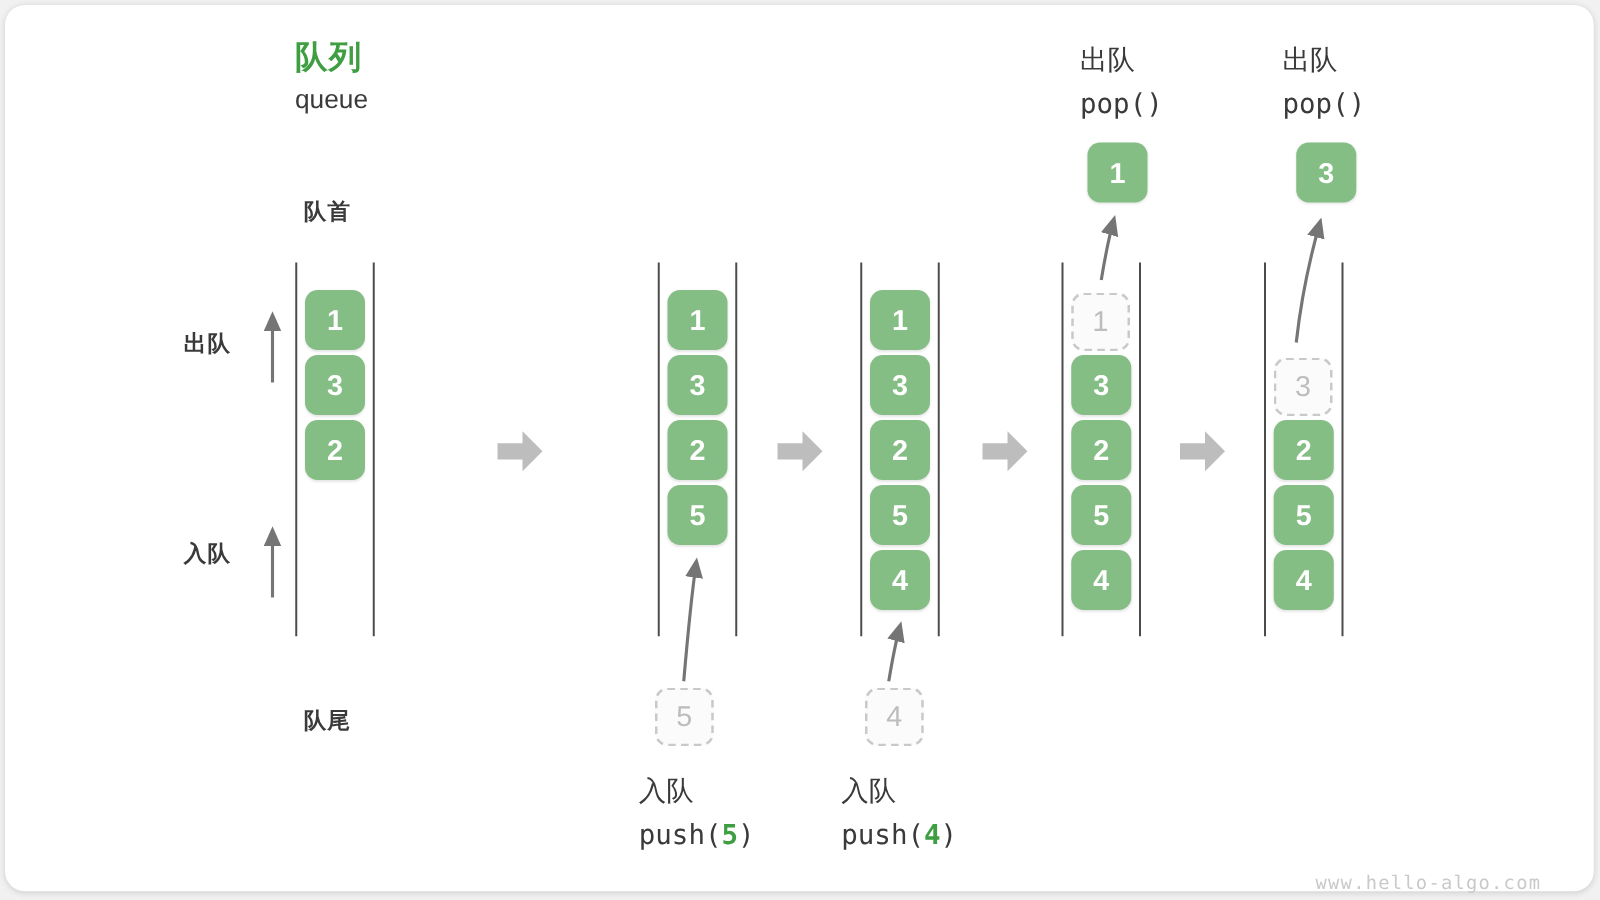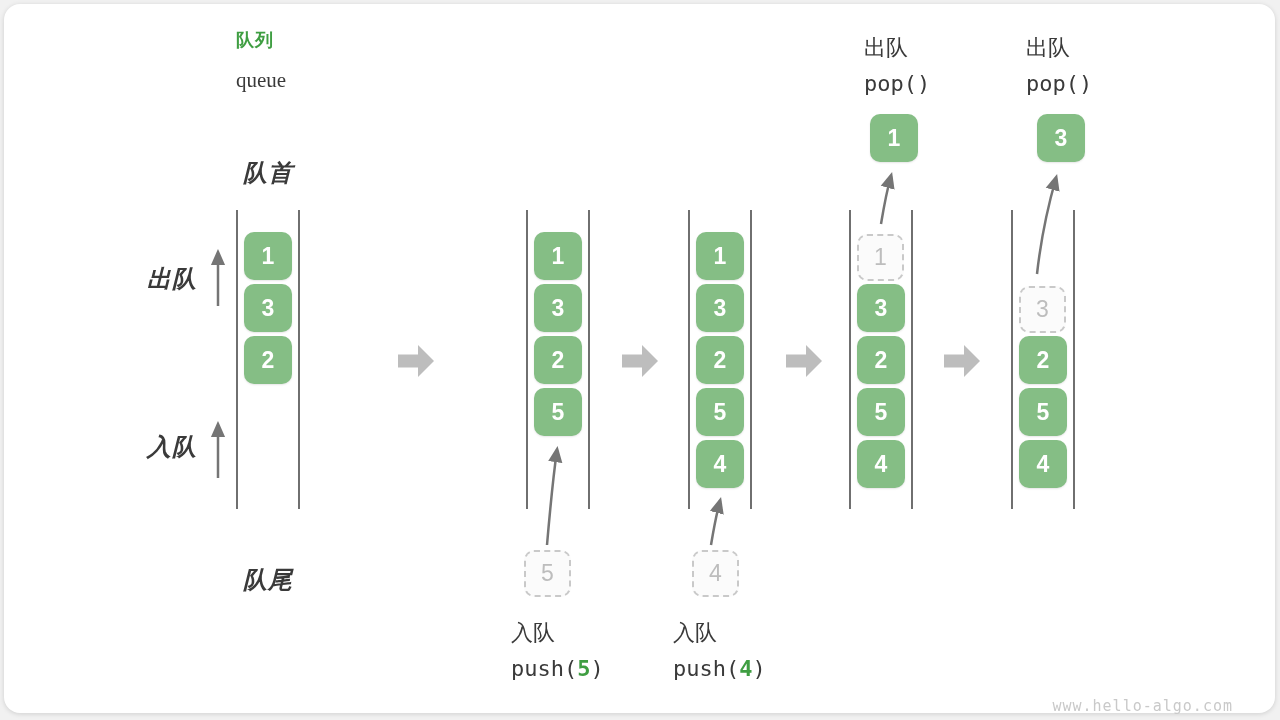--- a/index.html
+++ b/index.html
@@ -10,23 +10,23 @@
   html,body{margin:0;padding:0;}
   body{
     width:1280px;height:720px;background:#f1f1f1;position:relative;overflow:hidden;
     font-family:"Liberation Sans","DejaVu Sans",sans-serif;color:var(--text-dark);
   }
   .card{
     position:absolute;left:4px;top:4px;width:1271px;height:709px;background:#ffffff;
     border-radius:16px;box-shadow:0 1px 5px rgba(0,0,0,.14);
   }
   .abs{position:absolute;}
-  .title-zh{left:236px;top:28px;font-size:18px;font-weight:bold;color:var(--accent-green);letter-spacing:1px;}
-  .title-en{left:236px;top:68px;font-size:21px;font-family:Liberation Serif, serif;}
-  .side-label{font-size:24px;font-weight:bold;color:var(--text-dark);letter-spacing:1px;font-style:italic;}
+  .title-zh{left:236px;top:28px;font-size:26px;font-weight:bold;color:var(--accent-green);letter-spacing:1px;}
+  .title-en{left:236px;top:68px;font-size:21px;font-family:Liberation Sans, sans-serif;}
+  .side-label{font-size:18px;font-weight:bold;color:var(--text-dark);letter-spacing:1px;}
   .overlay{position:absolute;left:0;top:0;pointer-events:none;}
   .cell{
     position:absolute;width:48px;height:48px;border-radius:10px;background:var(--box-green);
     color:#ffffff;font-size:23px;font-weight:bold;display:flex;align-items:center;justify-content:center;
     box-shadow:0 1px 2px rgba(0,0,0,.10);
   }
   .cell.dashed{
     background:#FBFBFB;border:2.5px dashed var(--dashed-border);color:var(--dashed-text);
     font-weight:normal;font-size:23px;width:43px;height:43px;box-shadow:none;
   }

